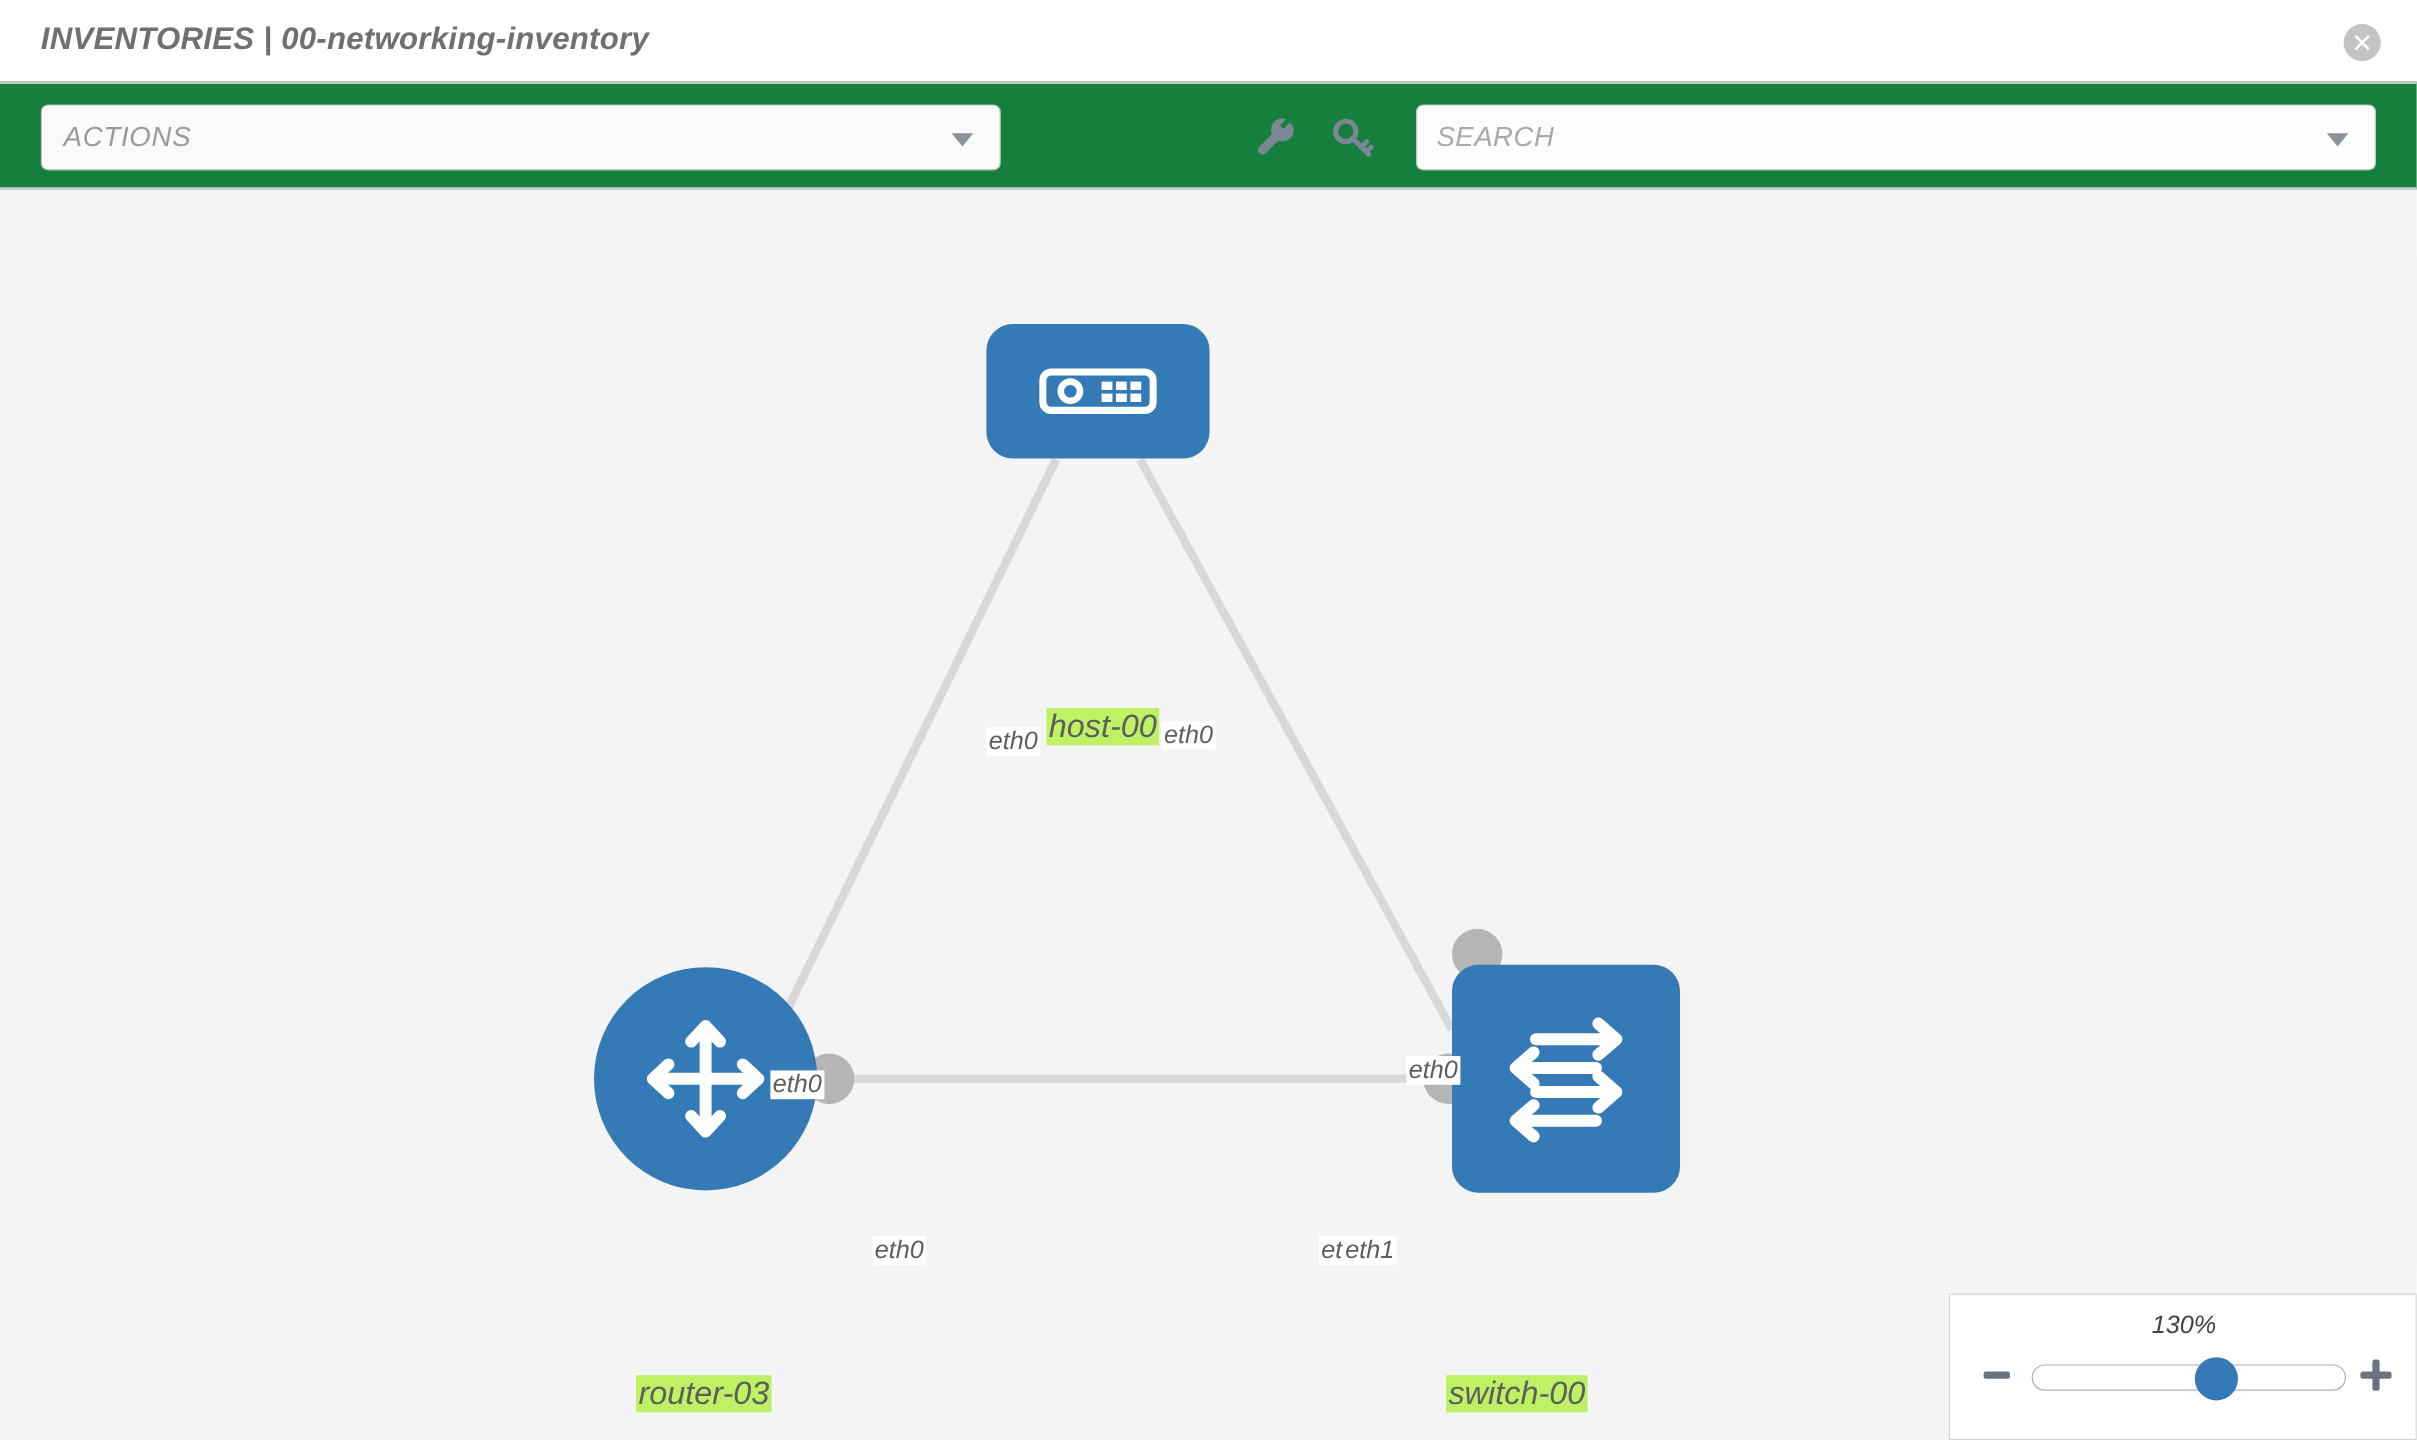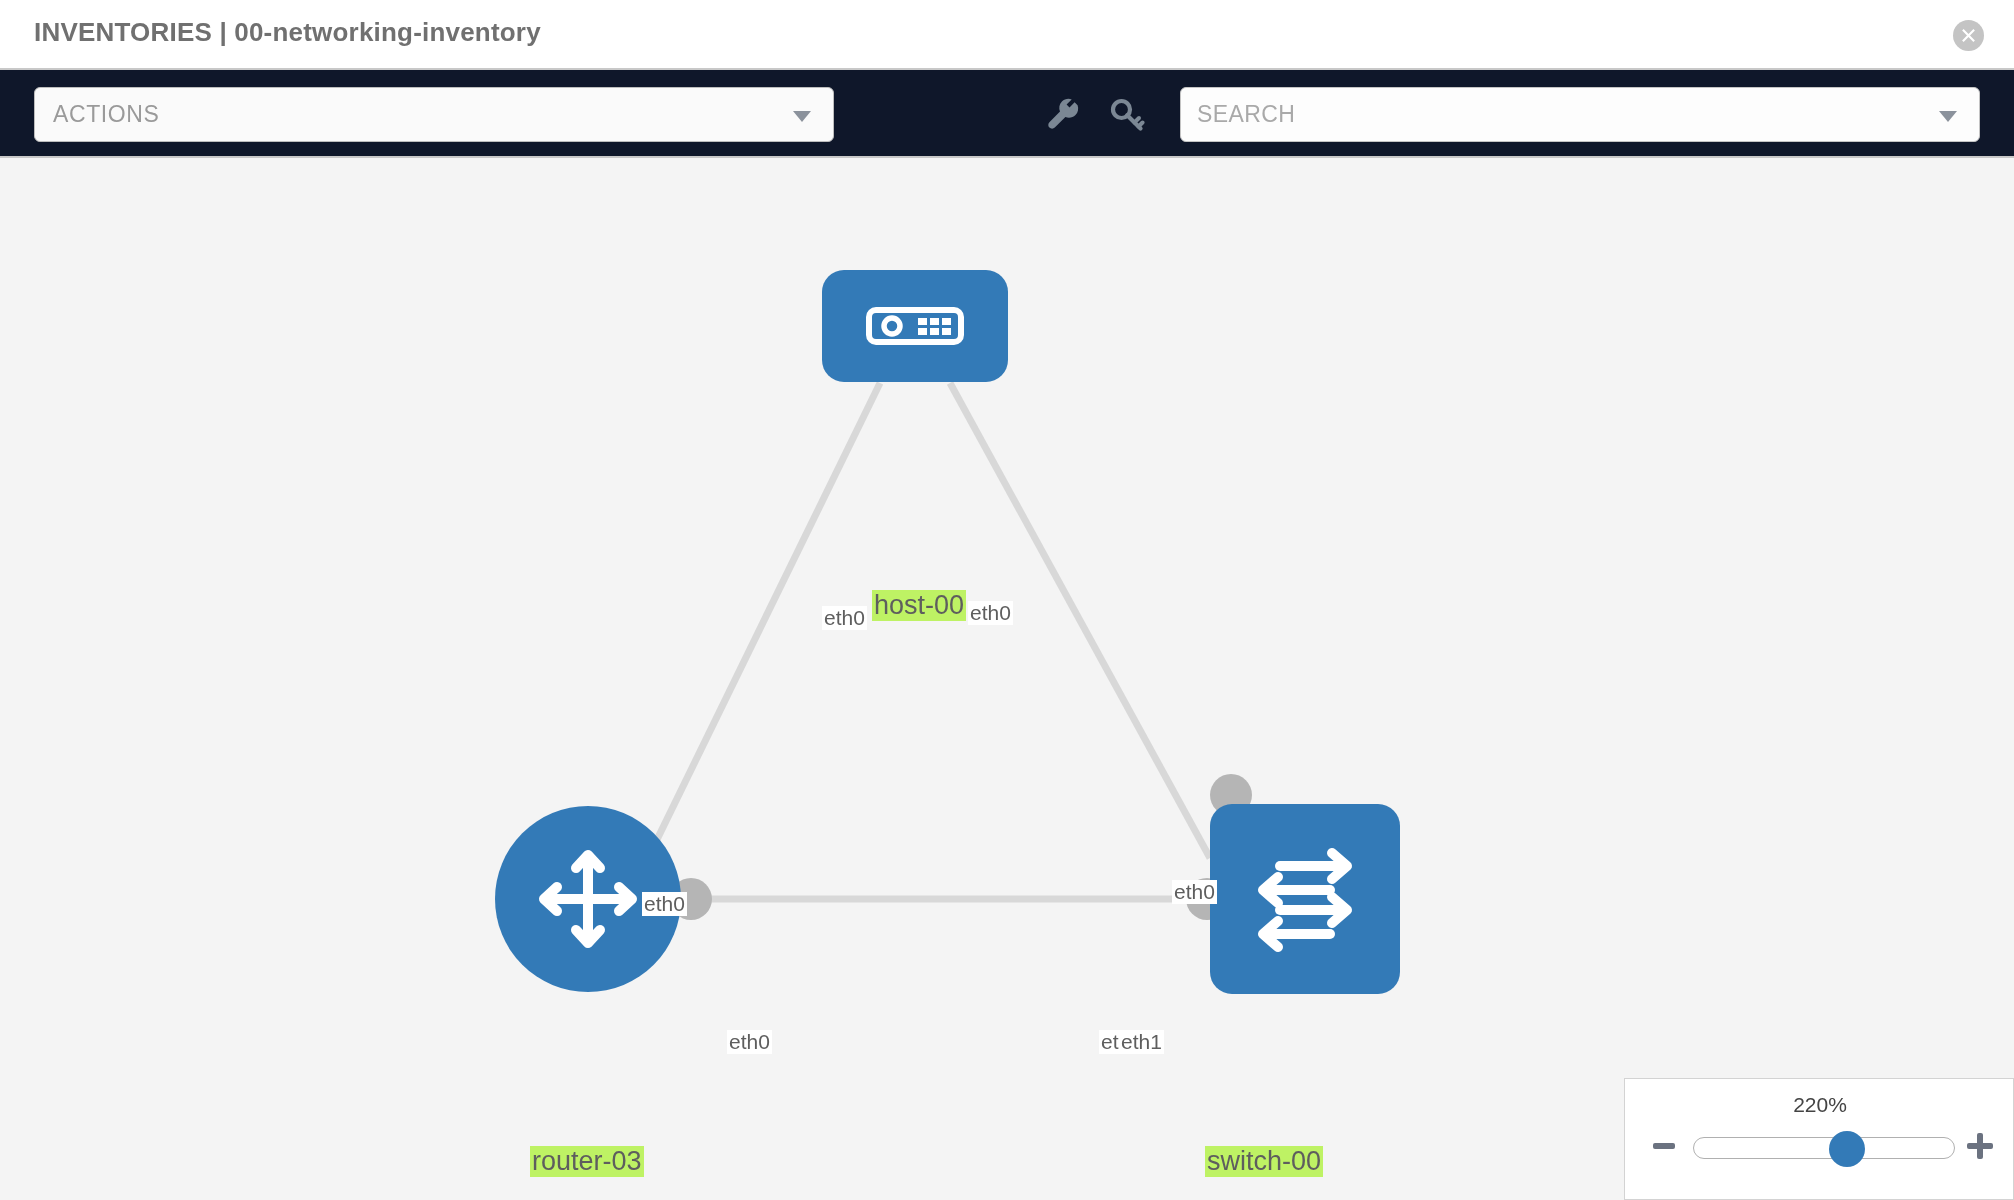--- a/index.html
+++ b/index.html
@@ -2,21 +2,21 @@
 <html><head>
 <meta charset="utf-8">
 <style>
   * { box-sizing: border-box; margin: 0; padding: 0; }
   html, body {
     width: 2014px; height: 1200px;
     font-family: "Liberation Sans", sans-serif;
     background: #ffffff;
     overflow: hidden;
   }
-  #app { position: relative; width: 2014px; height: 1200px; }
+  #app { position: relative; width: 2014px; height: 1200px; font-style: italic; }
 
   
   .header {
     position: absolute; left: 0; top: 0;
     width: 2014px; height: 68px;
     background: #ffffff;
   }
   .page-title {
     position: absolute; left: 34px; top: 17px;
     font-size: 26px; font-weight: bold;
@@ -29,21 +29,21 @@
     background: #c4c4c4;
     display: flex; align-items: center; justify-content: center;
     cursor: pointer;
   }
   .close-btn svg { display: block; }
 
   
   .toolbar {
     position: absolute; left: 0; top: 68px;
     width: 2014px; height: 90px;
-    background: #0f172a;
+    background: #15803d;
     border-top: 2px solid #c8c8c8;
     border-bottom: 2px solid #c8c8c8;
   }
   .actions-select {
     position: absolute; left: 34px; top: 17px;
     width: 800px; height: 55px;
     background: #fafafa;
     border: 1px solid #bdbdbd; border-radius: 6px;
     display: flex; align-items: center;
     cursor: pointer;
@@ -271,21 +271,21 @@
     <div class="iface-label" style="left:822px; top:448px;">eth0</div>
     <div class="iface-label" style="left:968px; top:443px;">eth0</div>
     <div class="iface-label" style="left:642px; top:734px;">eth0</div>
     <div class="iface-label" style="left:727px; top:872px;">eth0</div>
     <div class="iface-label" style="left:1172px; top:722px;">eth0</div>
     <div class="iface-label" style="left:1099px; top:872px;">eth0</div>
     <div class="iface-label" style="left:1119px; top:872px;">eth1</div>
   </div>
 
   <div class="zoom-panel">
-    <div class="zoom-value">220%</div>
+    <div class="zoom-value">130%</div>
 
     <div class="zoom-minus">
       <svg width="28" height="28" viewBox="0 0 28 28">
         <rect x="3" y="11" width="22" height="6" rx="2" fill="#6b7280"></rect>
       </svg>
     </div>
 
     <div class="zoom-track">
       <div class="zoom-thumb" id="zoom-thumb" style="left: 59%;"></div>
     </div>

